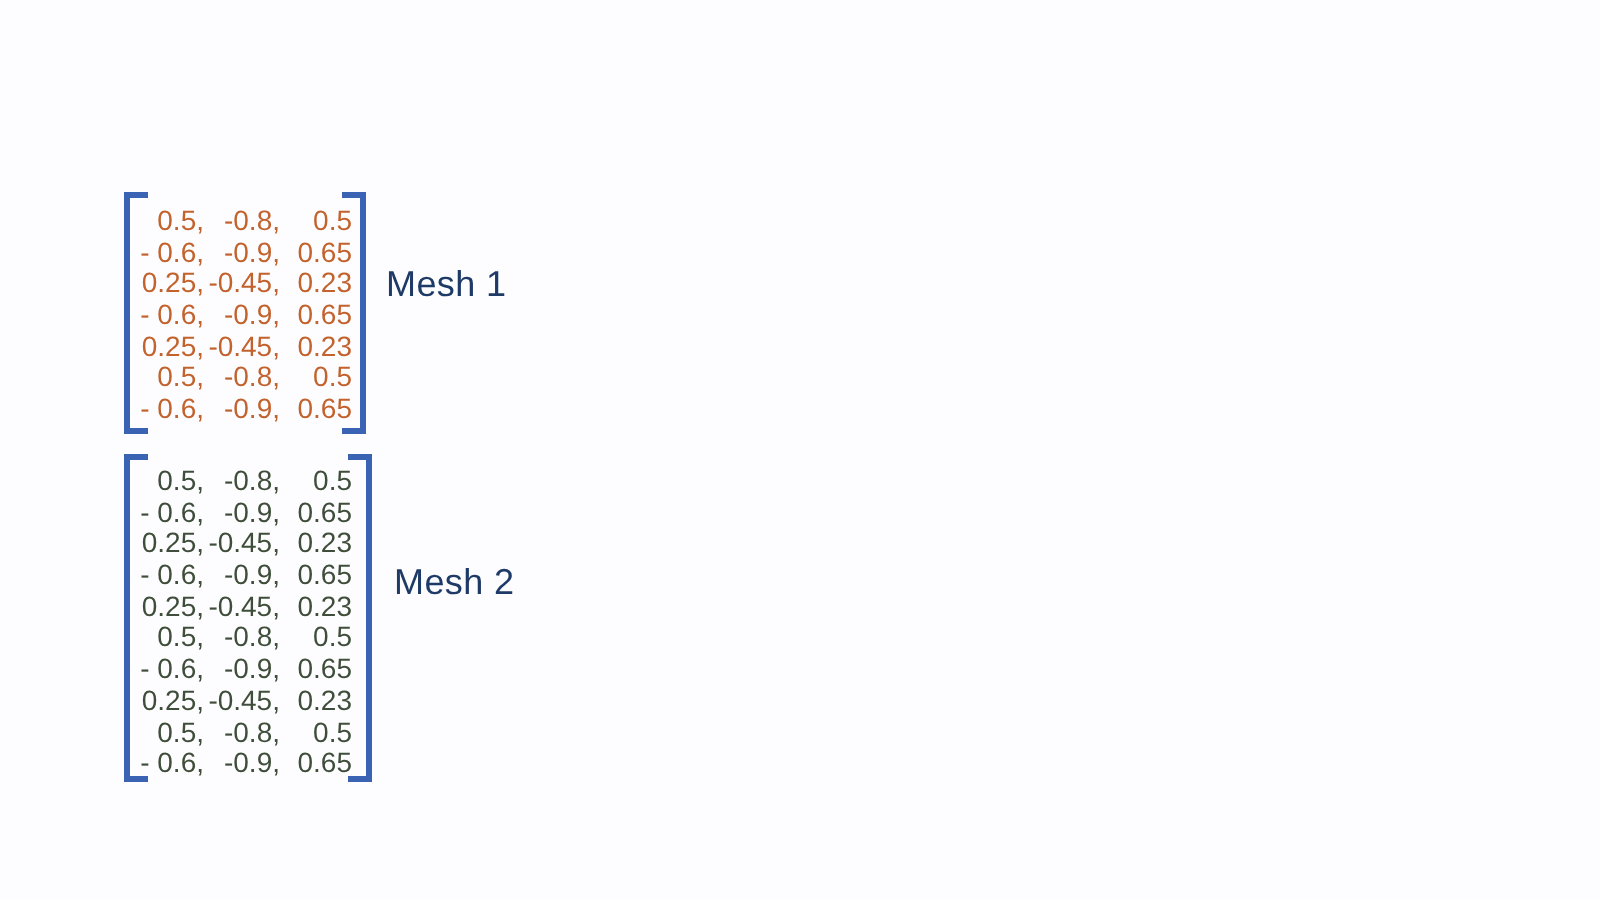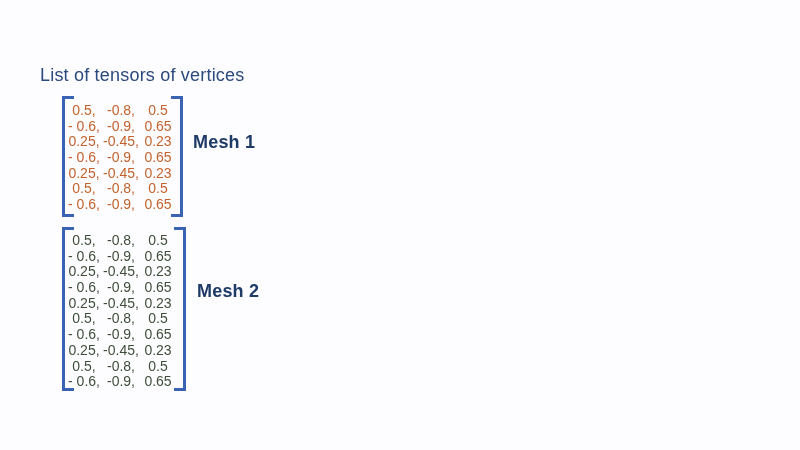--- a/index.html
+++ b/index.html
@@ -40,44 +40,43 @@
   }
   .matrix-1 .mrows { padding: 7px 0 0 4px; }
   .matrix-2 .mrows { padding: 6px 0 0 4px; }
 
   .mrow {
     display: flex;
     height: 15.7px;
     line-height: 15.7px;
     font-size: 14px;
   }
-  .mcell { display: inline-block; text-align: center; white-space: pre; }
+  .mcell { display: inline-block; text-align: right; white-space: pre; }
   .mcell:nth-child(1) { width: 36px; }
   .mcell:nth-child(2) { width: 38px; }
   .mcell:nth-child(3) { width: 36px; }
 
   .matrix-1 .mcell { color: var(--mesh1-values, #c2632e); }
   .matrix-2 .mcell { color: var(--mesh2-values, #3f4e3a); }
 
   .mesh-label {
     position: absolute;
     font-size: 18px;
-    font-weight: bold;
+    font-weight: normal;
     color: var(--label, #1e3a66);
     letter-spacing: 0.2px;
   }
   .mesh-label-1 { left: 193px; top: 132px; }
   .mesh-label-2 { left: 197px; top: 281px; text-align: center; }
 </style>
 </head>
 <body style="--background: #fdfcfe; --title: #2b4a7e; --label: #1e3a66; --bracket: #3a63b4; --mesh1-values: #c2632e; --mesh2-values: #3f4e3a;">
 
 <div class="canvas">
 
-  <div class="page-title">List of tensors of vertices</div>
 
   <div class="matrix matrix-1">
     <div class="bracket left"></div>
     <div class="bracket right"></div>
     <div class="mrows">
         <div class="mrow">
           <span class="mcell">0.5,</span>
           <span class="mcell">-0.8,</span>
           <span class="mcell">0.5</span>
         </div>

